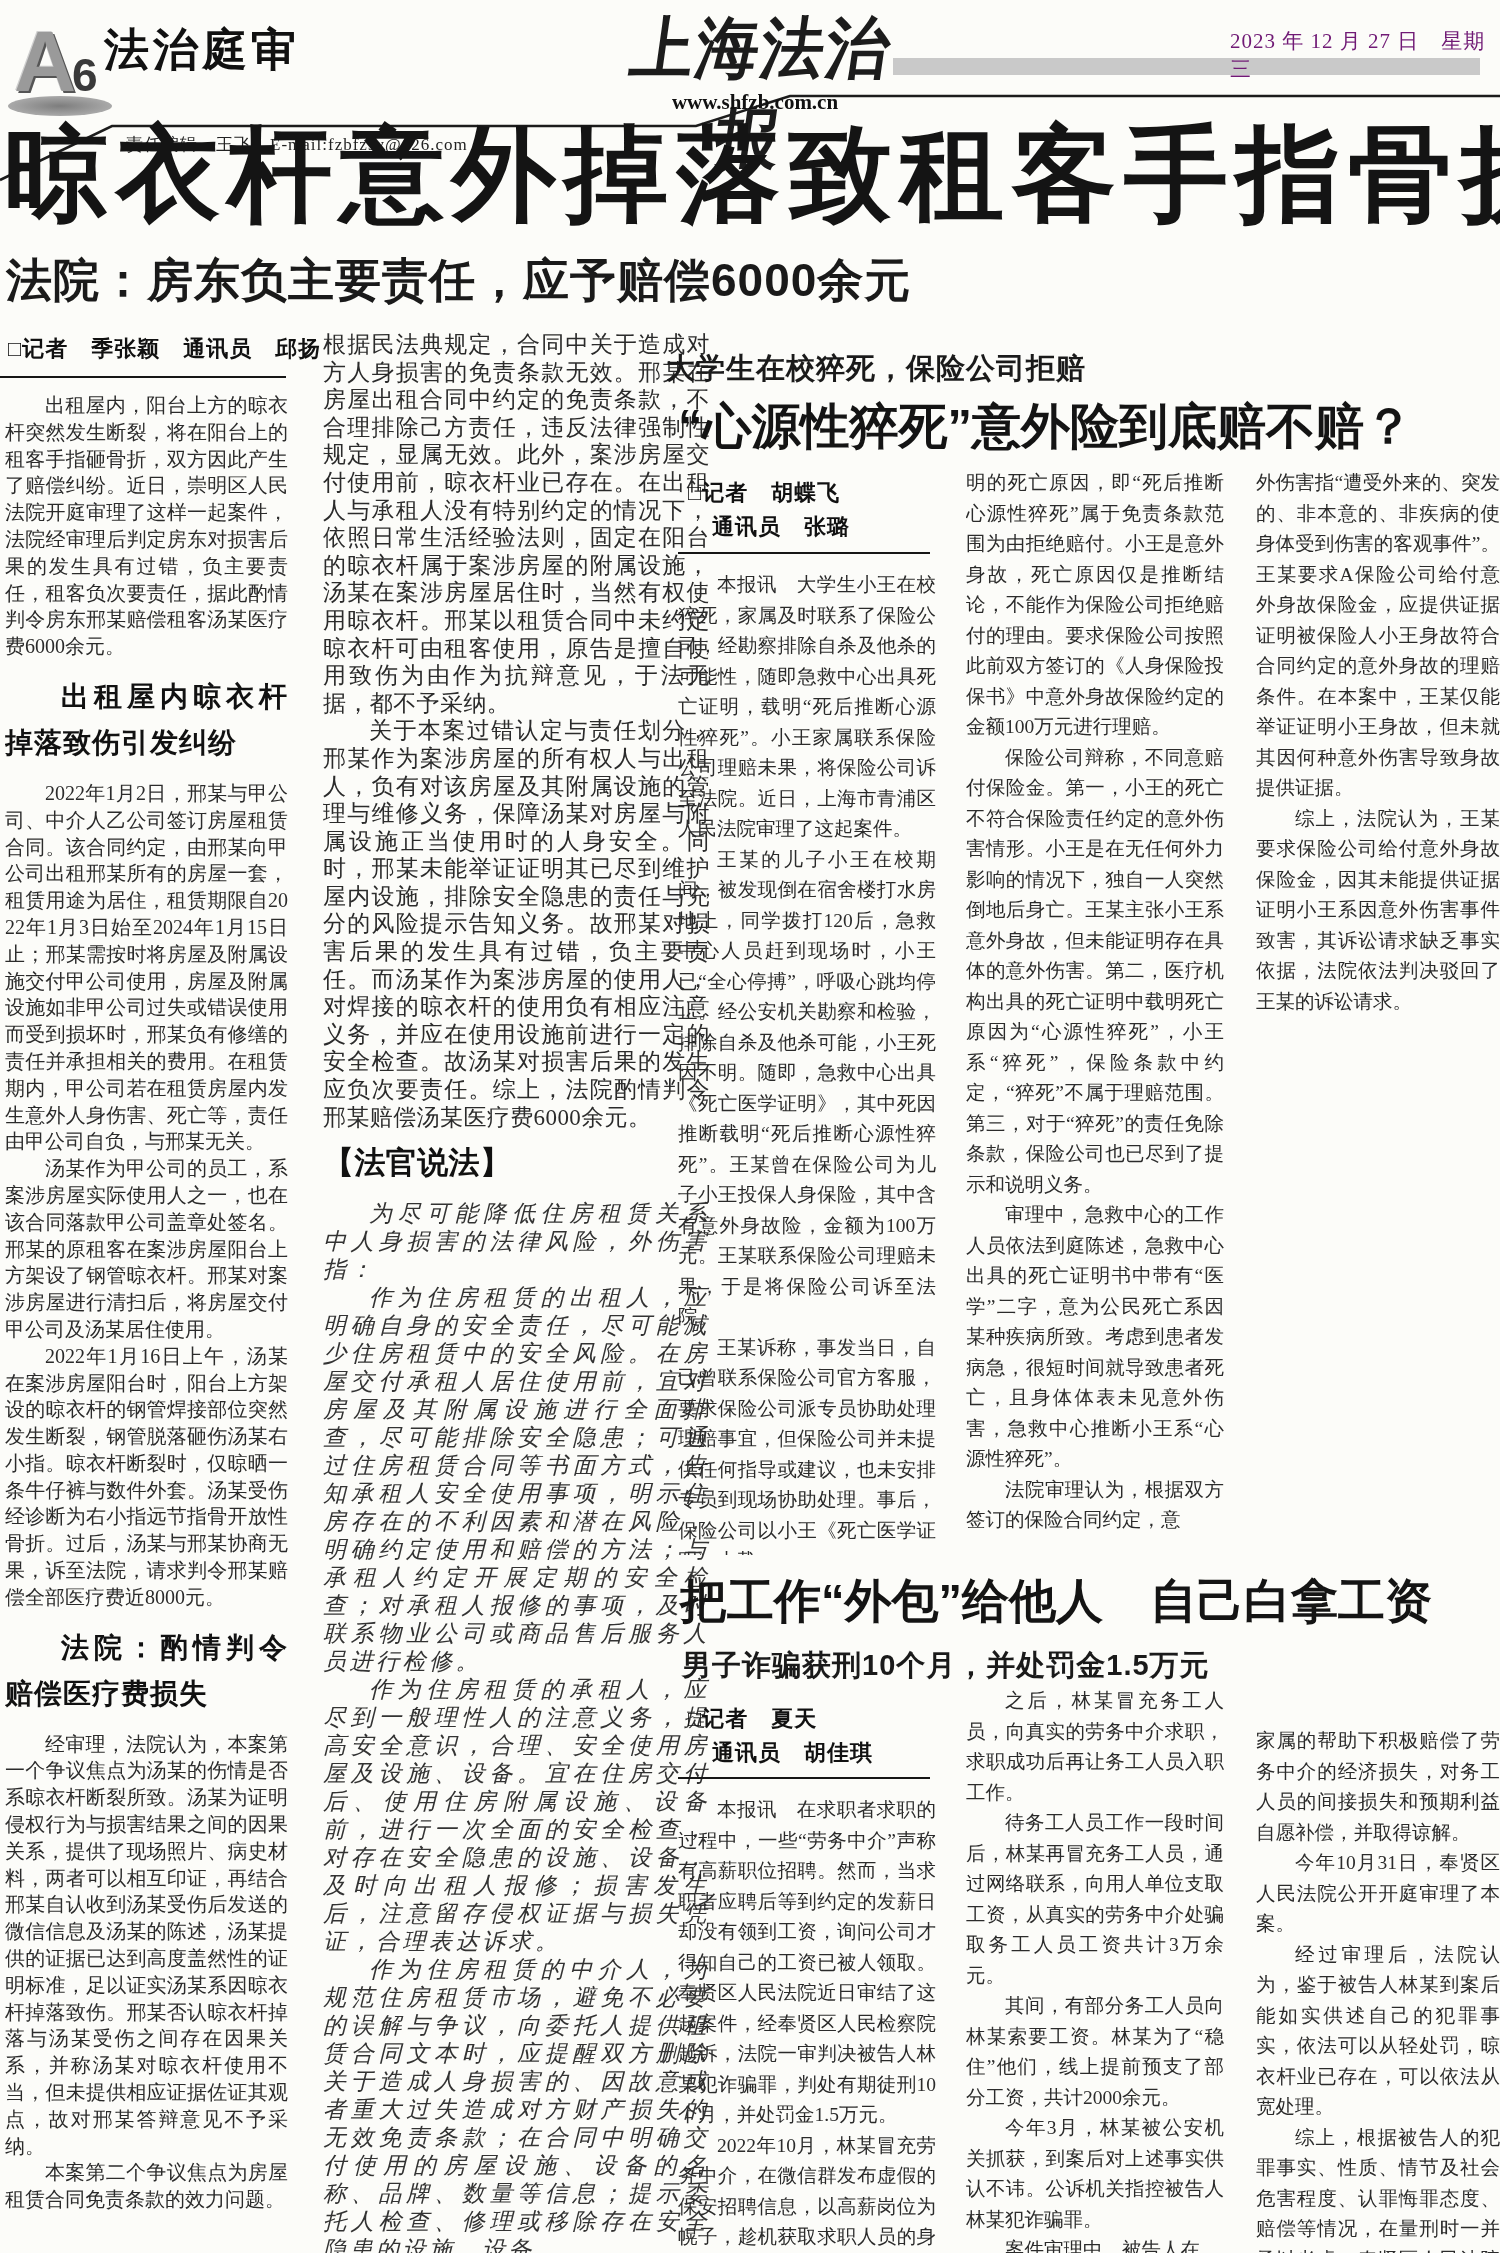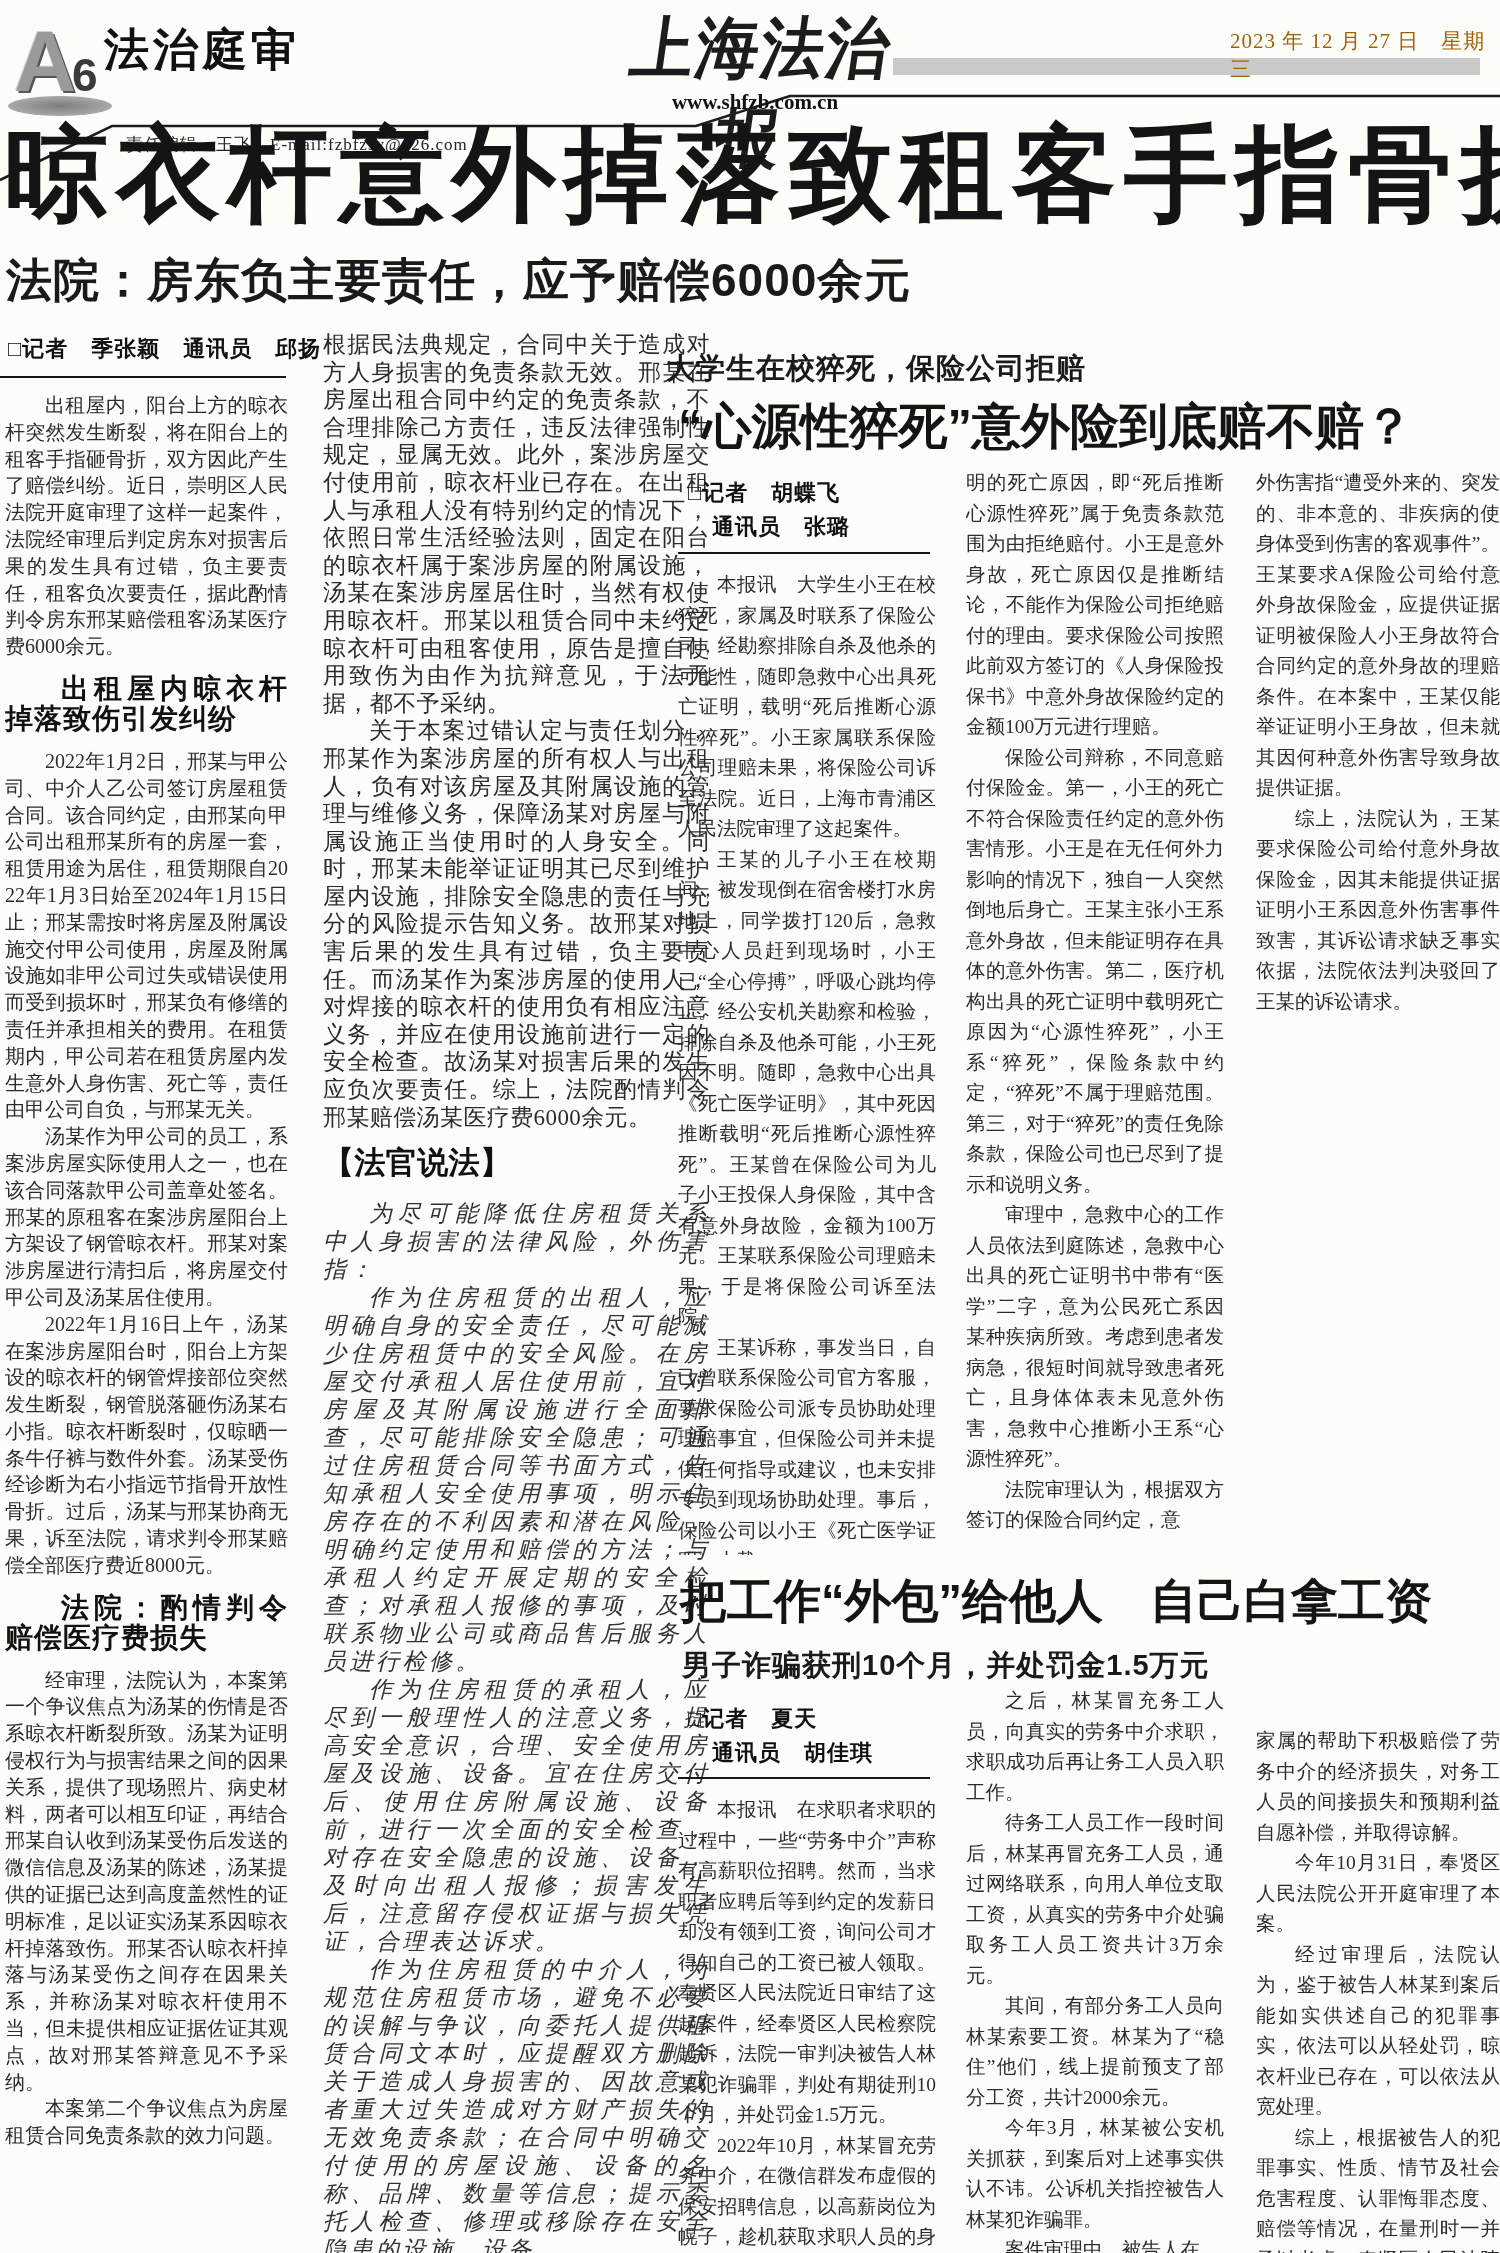--- a/index.html
+++ b/index.html
@@ -13,38 +13,38 @@
   .a6 .letterA{position:absolute;left:0;top:-10px;font:900 86px "Liberation Sans",sans-serif;
       color:#9a9a9a;text-shadow:2px 2px 0 #555, -1px -1px 0 #cfcfcf;}
   .a6 .num6{position:absolute;left:58px;top:26px;font:900 46px "Liberation Sans",sans-serif;color:#3a3a3a;}
   .a6 .ellipse{position:absolute;left:-6px;top:74px;width:104px;height:20px;border-radius:50%;
       background:radial-gradient(ellipse at center,#7d7d7d 0%,#a9a9a9 70%,rgba(170,170,170,0) 100%);}
   .section-title{left:104px;top:20px;font-size:45px;font-weight:900;letter-spacing:4px;color:#111;}
   .editor-line{left:126px;top:133px;font-size:17px;color:#222;letter-spacing:1px;}
   .masthead{left:600px;top:8px;width:310px;text-align:center;font-size:63px;font-weight:900;
       letter-spacing:2px;color:#1c1c1c;transform:skewX(-8deg) scaleY(1.06);}
   .website{left:600px;top:90px;width:310px;text-align:center;font-size:21px;font-weight:bold;color:#111;}
-  .dateline{left:1230px;top:27px;font-size:21px;color:#a16207;letter-spacing:1px;}
+  .dateline{left:1230px;top:27px;font-size:21px;color:#701a75;letter-spacing:1px;}
   .header-svg{left:0;top:0;}
 
   
   .lead-headline{left:4px;top:106px;width:1494px;font-size:104px;font-weight:900;letter-spacing:8px;
       white-space:nowrap;color:#141414;}
   .lead-subhead{left:6px;top:250px;font-size:46px;font-weight:700;letter-spacing:1px;color:#1a1a1a;}
   .byline{font-size:22px;font-weight:700;color:#111;letter-spacing:1px;}
   .lead-byline{left:8px;top:334px;}
   .rule{background:#161616;height:2px;}
   .col{overflow:hidden;text-align:justify;word-break:break-all;}
   .lead-col1{left:5px;top:392px;width:283px;height:1861px;font-size:20px;line-height:26.8px;}
   .lead-col2{left:323px;top:331px;width:387px;height:1922px;font-size:23px;line-height:27.6px;letter-spacing:.4px;}
 
   .blk-p{text-indent:2em;}
   .blk-pc{text-indent:0;}
   .blk-h{font-family:"Liberation Sans","DejaVu Sans",sans-serif;font-weight:700;font-size:28px;
-      line-height:30px;margin:14px 0;text-indent:2em;letter-spacing:1px;color:#111;}
+      line-height:46px;margin:14px 0;text-indent:2em;letter-spacing:1px;color:#111;}
   .blk-j{font-family:"Liberation Sans","DejaVu Sans",sans-serif;font-weight:700;font-size:31px;
       margin:18px 0 23px;text-indent:0;color:#111;}
   .blk-k{font-style:italic;text-indent:2em;letter-spacing:3.5px;line-height:28px;color:#333;}
 
   
   .ins-kicker{left:666px;top:349px;font-size:29px;font-weight:600;letter-spacing:1px;color:#1a1a1a;}
   .ins-headline{left:678px;top:394px;font-size:49px;font-weight:900;white-space:nowrap;color:#141414;}
   .ins-byline1{left:688px;top:478px;}
   .ins-byline2{left:712px;top:512px;}
   .ins-col{font-size:19.5px;line-height:30.5px;}

